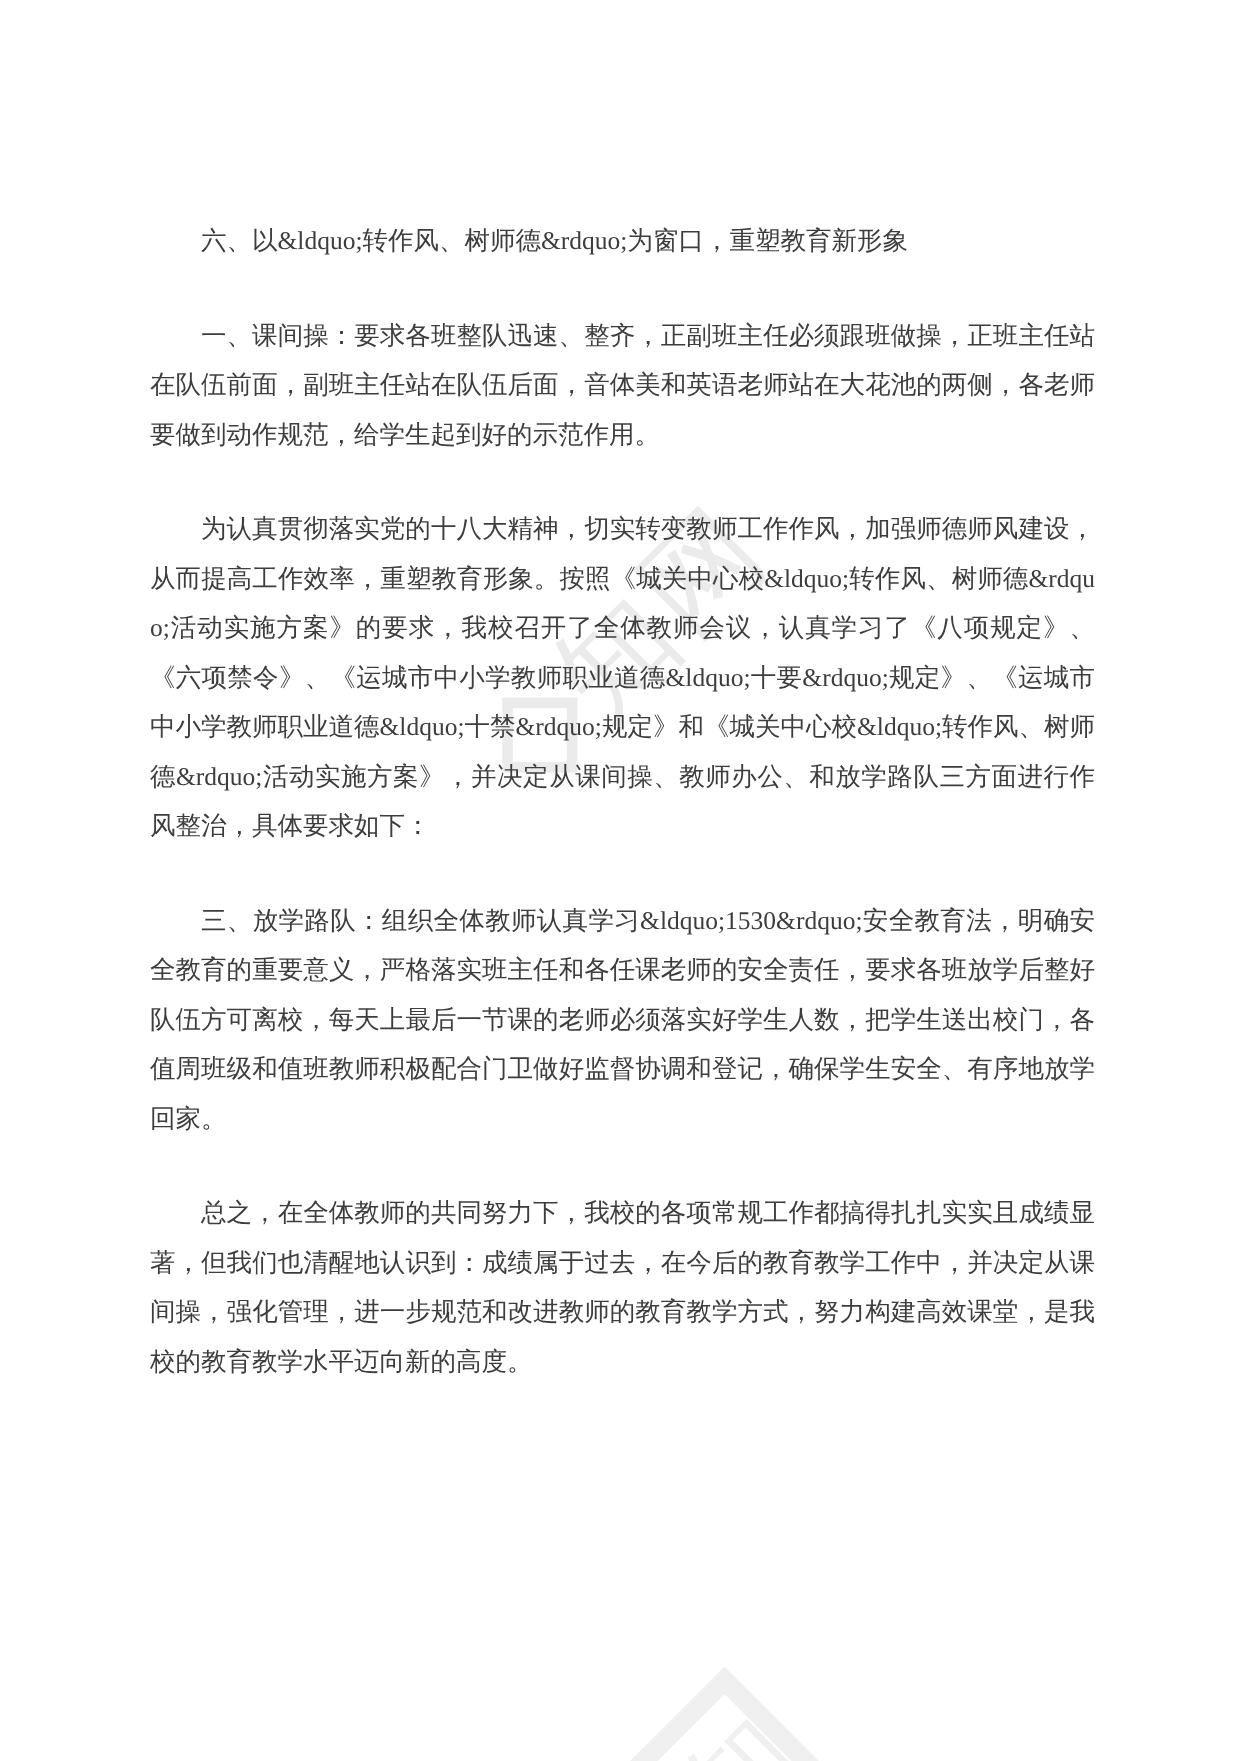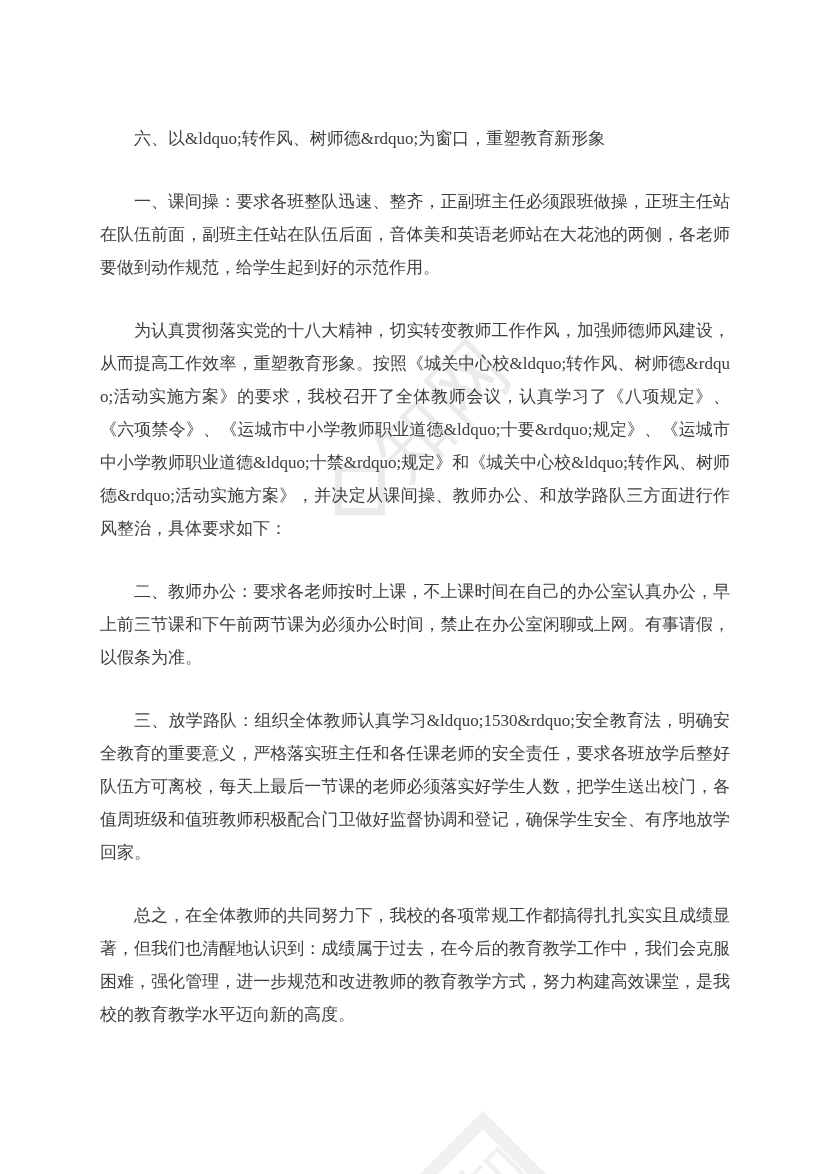--- a/index.html
+++ b/index.html
@@ -12,21 +12,21 @@
     width: 830px;
     height: 1174px;
     background: #ffffff;
     overflow: hidden;
     font-family: "Liberation Serif", "DejaVu Serif", serif;
     color: #3d3d3d;
   }
   .content {
     position: absolute;
     left: 100px;
-    top: 122px;
+    top: 144px;
     width: 630px;
     z-index: 2;
   }
   .title, .para {
     margin: 0;
     font-size: 17px;
     line-height: 33px;
     text-align: justify;
     text-indent: 2em;
     word-break: break-all;
@@ -92,19 +92,18 @@
       <rect x="50" y="56" width="134" height="134" fill="none" stroke="#f0f0f1" stroke-width="13" transform="rotate(45 117 123)"></rect>
       <text id="wm-bottom-char" x="132" y="108" font-size="66" fill="#f0f0f1" text-anchor="middle" transform="rotate(-45 132 92)">知</text>
     </svg>
   </div>
 
   <main class="content">
     <p class="title">六、以&amp;ldquo;转作风、树师德&amp;rdquo;为窗口，重塑教育新形象</p>
     <div id="paragraphs">
         <p class="para">一、课间操：要求各班整队迅速、整齐，正副班主任必须跟班做操，正班主任站在队伍前面，副班主任站在队伍后面，音体美和英语老师站在大花池的两侧，各老师要做到动作规范，给学生起到好的示范作用。</p>
         <p class="para">为认真贯彻落实党的十八大精神，切实转变教师工作作风，加强师德师风建设，从而提高工作效率，重塑教育形象。按照《城关中心校&amp;ldquo;转作风、树师德&amp;rdquo;活动实施方案》的要求，我校召开了全体教师会议，认真学习了《八项规定》、《六项禁令》、《运城市中小学教师职业道德&amp;ldquo;十要&amp;rdquo;规定》、《运城市中小学教师职业道德&amp;ldquo;十禁&amp;rdquo;规定》和《城关中心校&amp;ldquo;转作风、树师德&amp;rdquo;活动实施方案》，并决定从课间操、教师办公、和放学路队三方面进行作风整治，具体要求如下：</p>
-        <p class="para">二、教师办公：要求各老师按时上课，不上课时间在自己的办公室认真办公，早上前三节课和下午前两节课为必须办公时间，禁止在办公室闲聊或上网。有事请假，以假条为准。</p>
         <p class="para">三、放学路队：组织全体教师认真学习&amp;ldquo;1530&amp;rdquo;安全教育法，明确安全教育的重要意义，严格落实班主任和各任课老师的安全责任，要求各班放学后整好队伍方可离校，每天上最后一节课的老师必须落实好学生人数，把学生送出校门，各值周班级和值班教师积极配合门卫做好监督协调和登记，确保学生安全、有序地放学回家。</p>
-        <p class="para">总之，在全体教师的共同努力下，我校的各项常规工作都搞得扎扎实实且成绩显著，但我们也清醒地认识到：成绩属于过去，在今后的教育教学工作中，我们会克服困难，强化管理，进一步规范和改进教师的教育教学方式，努力构建高效课堂，是我校的教育教学水平迈向新的高度。</p>
+        <p class="para">总之，在全体教师的共同努力下，我校的各项常规工作都搞得扎扎实实且成绩显著，但我们也清醒地认识到：成绩属于过去，在今后的教育教学工作中，并决定从课间操，强化管理，进一步规范和改进教师的教育教学方式，努力构建高效课堂，是我校的教育教学水平迈向新的高度。</p>
       </div>
   </main>
 
 </div>
 
 </body></html>

